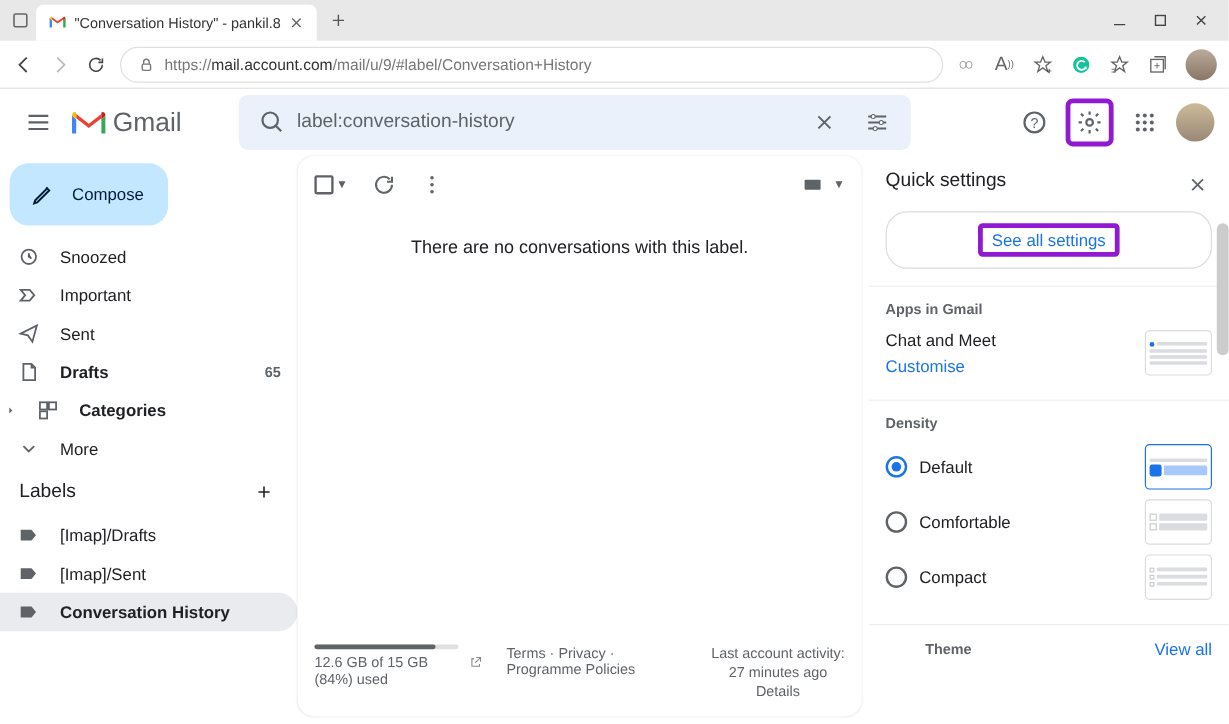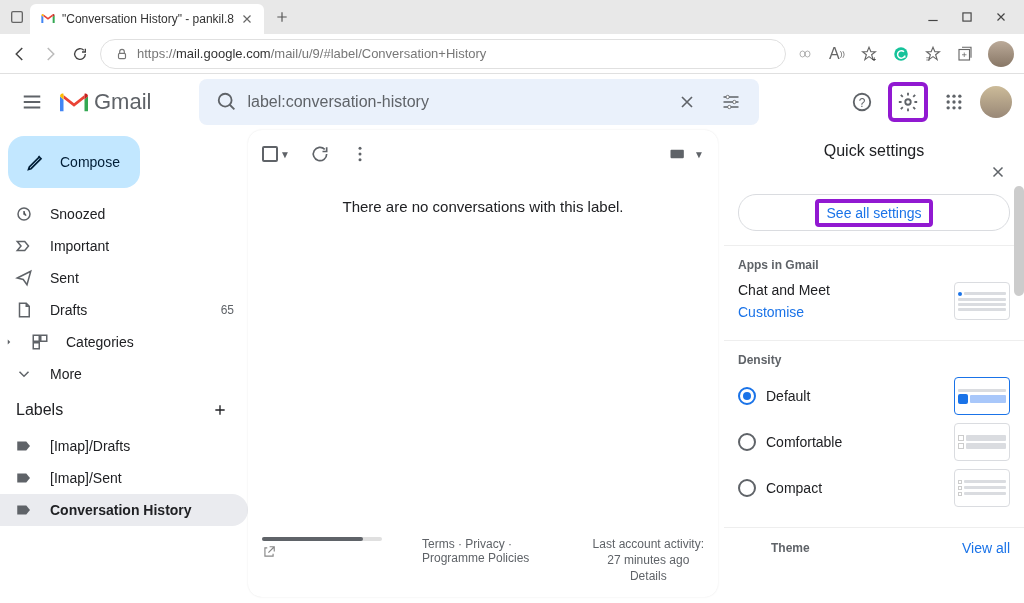--- a/index.html
+++ b/index.html
@@ -41,21 +41,21 @@
   .highlight-purple { border: 4px solid #9119d1; border-radius:6px;}
   .avatar-lg { width:32px; height:32px; border-radius:50%; background: linear-gradient(#cb9, #987); }
   
   
   .gmail-body { display:flex; height: calc(603px - 34px - 40px - 56px);}
   
   
   .sidebar { width: 248px; padding: 6px 0; display:flex; flex-direction:column;}
   .compose-btn { background:#c2e7ff; border:none; border-radius:16px; height:52px; width:132px; margin: 0 8px 10px 8px; display:flex; align-items:center; padding:0 18px; gap:14px; font-size:14px; color:#001d35; cursor:pointer;}
   .sidebar-item { height:32px; display:flex; align-items:center; padding: 0 14px; border-radius: 0 16px 16px 0; gap:16px; font-size:14px; color:#202124; cursor:pointer;}
-  .sidebar-item.bold { font-weight:400;}
+  .sidebar-item.bold { font-weight:700;}
   .sidebar-item.active { background:#eaebef; font-weight:600;}
   .sidebar-item .si-icon { width:20px; height:20px; display:flex; align-items:center; justify-content:center; color:#5f6368;}
   .sidebar-item .badge { margin-left:auto; font-size:12px; color:#5f6368;text-align:center;}
   .labels-header { display:flex; align-items:center; justify-content:space-between; padding: 8px 16px; font-size:16px; color:#202124;}
   .plus-btn { width:24px; height:24px; display:flex; align-items:center; justify-content:center; cursor:pointer;}
   
   
   .main-pane { flex:1; background:#fff; border-radius:14px; margin:0 6px 6px 0; box-shadow: 0 0 2px rgba(0,0,0,0.1); display:flex; flex-direction:column; overflow:hidden;}
   .mail-toolbar { height:48px; display:flex; align-items:center; padding:0 14px; gap:20px;}
   .chk-wrap { display:flex; align-items:center; gap:2px;}
@@ -68,25 +68,25 @@
   .storage { display:flex; flex-direction:column; gap:4px; width:140px;}
   .storage-bar { width:120px; height:4px; background:#e0e0e0; border-radius:2px; position:relative;}
   .storage-fill { position:absolute; left:0; top:0; height:100%; background:#5f6368; width:84%; border-radius:2px;}
   .popout{ width:14px;height:14px; color:#888;}
   .footer-mid { flex:1; text-align:left;}
   .footer-right { text-align:center;}
   .footer-right div { margin-bottom:2px;}
   
   
   .qs-panel { width:300px; padding: 12px 0 0 0; display:flex; flex-direction:column; position:relative;}
-  .qs-header { display:flex; align-items:center; padding: 0 14px 10px 14px; flex-direction: column;}
+  .qs-header { display:flex; padding: 0 14px 10px 14px;}
   .qs-title { font-size:16px; color:#202124;}
   .qs-close { margin-left:auto; width:24px; height:24px; display:flex; align-items:center; justify-content:center; color:#5f6368; cursor:pointer;}
   .see-all-wrap { padding: 0 14px 14px 14px;}
-  .see-all-btn { width:100%; height:37px; border:1px solid #dadce0; border-radius:18px; background:#fff; display:flex; align-items:center; justify-content:center; cursor:pointer;font-size:14px; color:#1a73e8; font-weight:500;}
+  .see-all-btn { width:100%; height:48px; border:1px solid #dadce0; border-radius:18px; background:#fff; display:flex; align-items:center; justify-content:center; cursor:pointer;font-size:14px; color:#1a73e8; font-weight:500;}
   .sas-highlight { border:4px solid #9119d1; padding:2px 8px; border-radius:4px;}
   .qs-section { padding: 12px 14px; border-top:1px solid #eee;}
   .qs-sec-title { font-size:12px; font-weight:600; color:#5f6368; margin-bottom:10px;}
   .qs-row { display:flex; align-items:center; gap:10px; margin-bottom:8px;}
   .qs-link { color:#1a73e8; font-size:14px; cursor:pointer;}
   .qs-text { font-size:14px; color:#202124;}
   .preview-box { width:56px; height:38px; border:1px solid #dadce0; border-radius:4px; margin-left:auto; background:#fff; padding:3px; display:flex; flex-direction:column; gap:2px; justify-content:center;}
   .pv-line { height:3px; background:#dadce0; border-radius:1px;}
   .pv-line.hl { background:#a8c7fa;}
   .pv-line.bl { background:#1a73e8; width:10px; height:10px; border-radius:2px;}
@@ -154,21 +154,21 @@
       <svg viewBox="0 0 24 24" width="16">
         <path fill="none" stroke="currentColor" stroke-width="2" d="M20 12a8 8 0 11-2.3-5.6M20 4v5h-5"></path>
       </svg>
     </div>
   <div class="url-bar">
     <svg width="14" height="14" viewBox="0 0 24 24" style="margin-right:8px;color:#777">
         <rect x="6" y="11" width="12" height="9" rx="2" fill="none" stroke="currentColor" stroke-width="2"></rect>
         <path fill="none" stroke="currentColor" stroke-width="2" d="M8 11V8a4 4 0 018 0v3"></path>
       </svg>
     <span class="url-text">https://</span>
-      <span class="url-host">mail.google.com</span>
+      <span class="url-host">mail.account.com</span>
       <span class="url-text">/mail/u/9/#label/Conversation+History</span>
   </div>
   <div class="url-icons">
     <div class="tb-icon">
         <svg viewBox="0 0 24 24" width="18" height="12">
           <ellipse cx="7" cy="12" rx="5" ry="6" fill="none" stroke="currentColor"></ellipse>
           <ellipse cx="17" cy="12" rx="5" ry="6" fill="none" stroke="currentColor"></ellipse>
         </svg>
       </div>
     <div class="tb-icon">A<sup style="font-size:8px">))</sup></div>
@@ -397,20 +397,21 @@
         <span class="caret">▼</span>
       </div>
     </div>
     <div class="empty-msg">There are no conversations with this label.</div>
     <div class="footer">
       <div class="storage">
         <div class="storage-bar">
             <div class="storage-fill"></div>
           </div>
         <div style="display:flex;gap:6px;align-items:flex-start">
+          <span>12.6 GB of 15 GB (84%) used</span>
           <svg class="popout" viewBox="0 0 24 24">
               <path fill="none" stroke="currentColor" stroke-width="2" d="M9 5H5v14h14v-4M13 3h8v8M21 3L11 13"></path>
             </svg>
         </div>
       </div>
       <div class="footer-mid">
         <span>Terms</span> · 
         <span>Privacy</span> · 
         <br><span>Programme Policies</span>
       </div>

